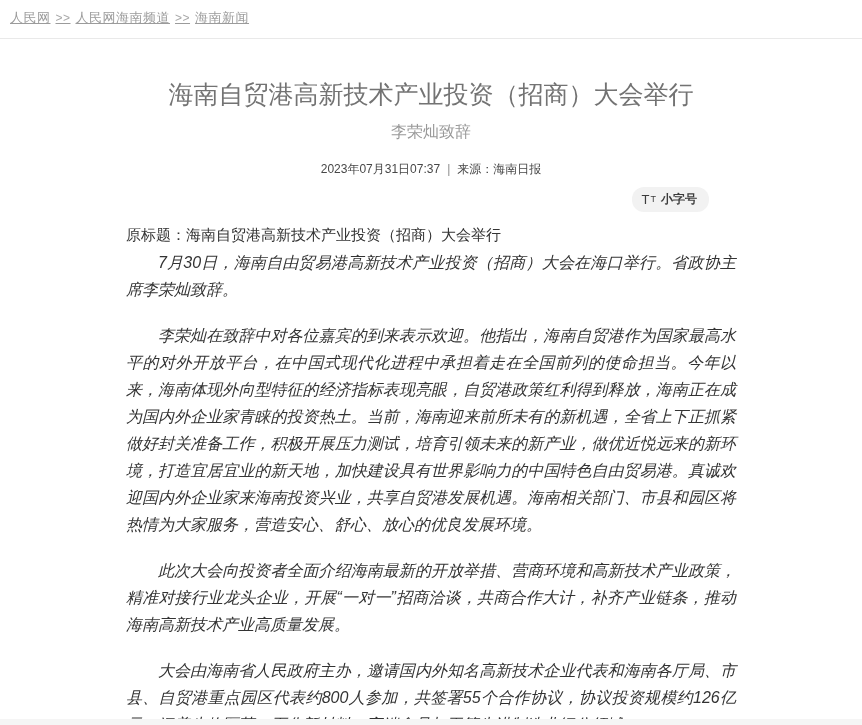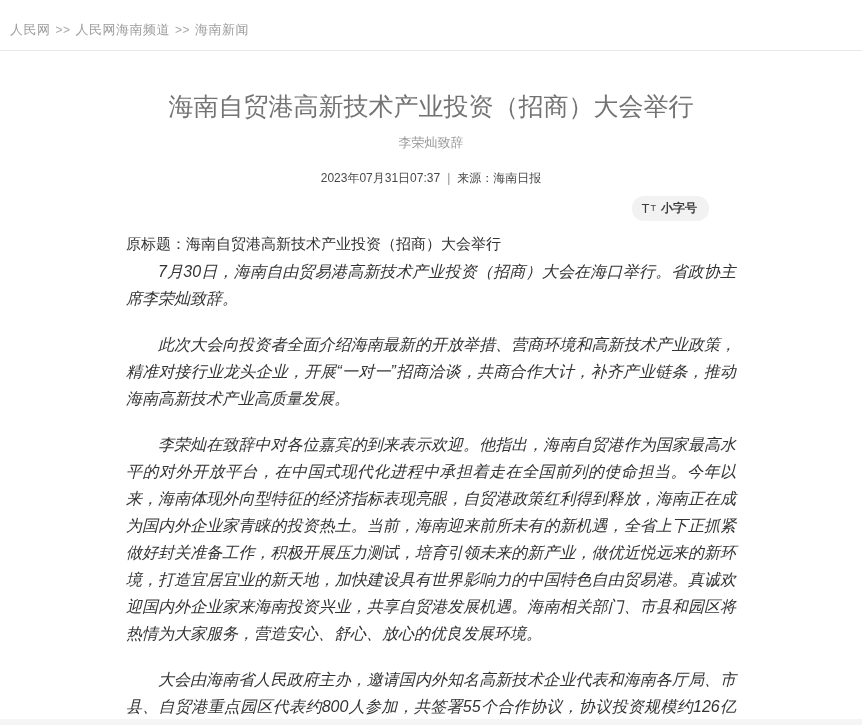--- a/index.html
+++ b/index.html
@@ -9,24 +9,25 @@
     font-family: "Liberation Sans", "DejaVu Sans", sans-serif;
   }
   .page {
     position: relative;
     width: 862px;
     height: 725px;
     background: #ffffff;
     overflow: hidden;
   }
   .breadcrumb {
-    padding: 21px 10px 11px 10px;
+    padding: 9px 10px 11px 10px;
     font-size: 13px;
     color: #9b9b9b;
     letter-spacing: 0.5px;
+    text-decoration: underline;
   }
   .breadcrumb .crumb {
     color: #9b9b9b;
     text-decoration: none;
     cursor: pointer;
   }
   .breadcrumb .sep {
     margin: 0 5px;
     color: #a8a8a8;
     font-size: 12px;
@@ -44,21 +45,21 @@
     margin: 38px 0 0 0;
     text-align: center;
     font-size: 25px;
     font-weight: 400;
     color: #737373;
     line-height: 34px;
   }
   .subtitle {
     margin-top: 11px;
     text-align: center;
-    font-size: 13px;
+    font-size: 16px;
     color: #999999;
   }
   .meta {
     margin-top: 18px;
     text-align: center;
     font-size: 12px;
     color: #474747;
   }
   .meta .meta-sep {
     margin: 0 7px;
@@ -143,21 +144,21 @@
       <button class="font-size-btn">
         <span class="t-big">T</span>
           <span class="t-small">T</span>
           <span class="fs-label">小字号</span>
       </button>
     </div>
 
     <div class="orig-title">原标题：海南自贸港高新技术产业投资（招商）大会举行</div>
 
     <p class="body-para">7月30日，海南自由贸易港高新技术产业投资（招商）大会在海口举行。省政协主席李荣灿致辞。</p>
+    <p class="body-para">李荣灿在致辞中对各位嘉宾的到来表示欢迎。他指出，海南自贸港作为国家最高水平的对外开放平台，在中国式现代化进程中承担着走在全国前列的使命担当。今年以来，海南体现外向型特征的经济指标表现亮眼，自贸港政策红利得到释放，海南正在成为国内外企业家青睐的投资热土。当前，海南迎来前所未有的新机遇，全省上下正抓紧做好封关准备工作，积极开展压力测试，培育引领未来的新产业，做优近悦远来的新环境，打造宜居宜业的新天地，加快建设具有世界影响力的中国特色自由贸易港。真诚欢迎国内外企业家来海南投资兴业，共享自贸港发展机遇。海南相关部门、市县和园区将热情为大家服务，营造安心、舒心、放心的优良发展环境。</p>
     <p class="body-para">此次大会向投资者全面介绍海南最新的开放举措、营商环境和高新技术产业政策，精准对接行业龙头企业，开展“一对一”招商洽谈，共商合作大计，补齐产业链条，推动海南高新技术产业高质量发展。</p>
-    <p class="body-para">李荣灿在致辞中对各位嘉宾的到来表示欢迎。他指出，海南自贸港作为国家最高水平的对外开放平台，在中国式现代化进程中承担着走在全国前列的使命担当。今年以来，海南体现外向型特征的经济指标表现亮眼，自贸港政策红利得到释放，海南正在成为国内外企业家青睐的投资热土。当前，海南迎来前所未有的新机遇，全省上下正抓紧做好封关准备工作，积极开展压力测试，培育引领未来的新产业，做优近悦远来的新环境，打造宜居宜业的新天地，加快建设具有世界影响力的中国特色自由贸易港。真诚欢迎国内外企业家来海南投资兴业，共享自贸港发展机遇。海南相关部门、市县和园区将热情为大家服务，营造安心、舒心、放心的优良发展环境。</p>
     <p class="body-para">大会由海南省人民政府主办，邀请国内外知名高新技术企业代表和海南各厅局、市县、自贸港重点园区代表约800人参加，共签署55个合作协议，协议投资规模约126亿元，涵盖生物医药、石化新材料、高端食品加工等先进制造业细分领域。</p>
 
   </div>
 
   <div class="bottom-strip"></div>
 
 </div>
 
 </body></html>

